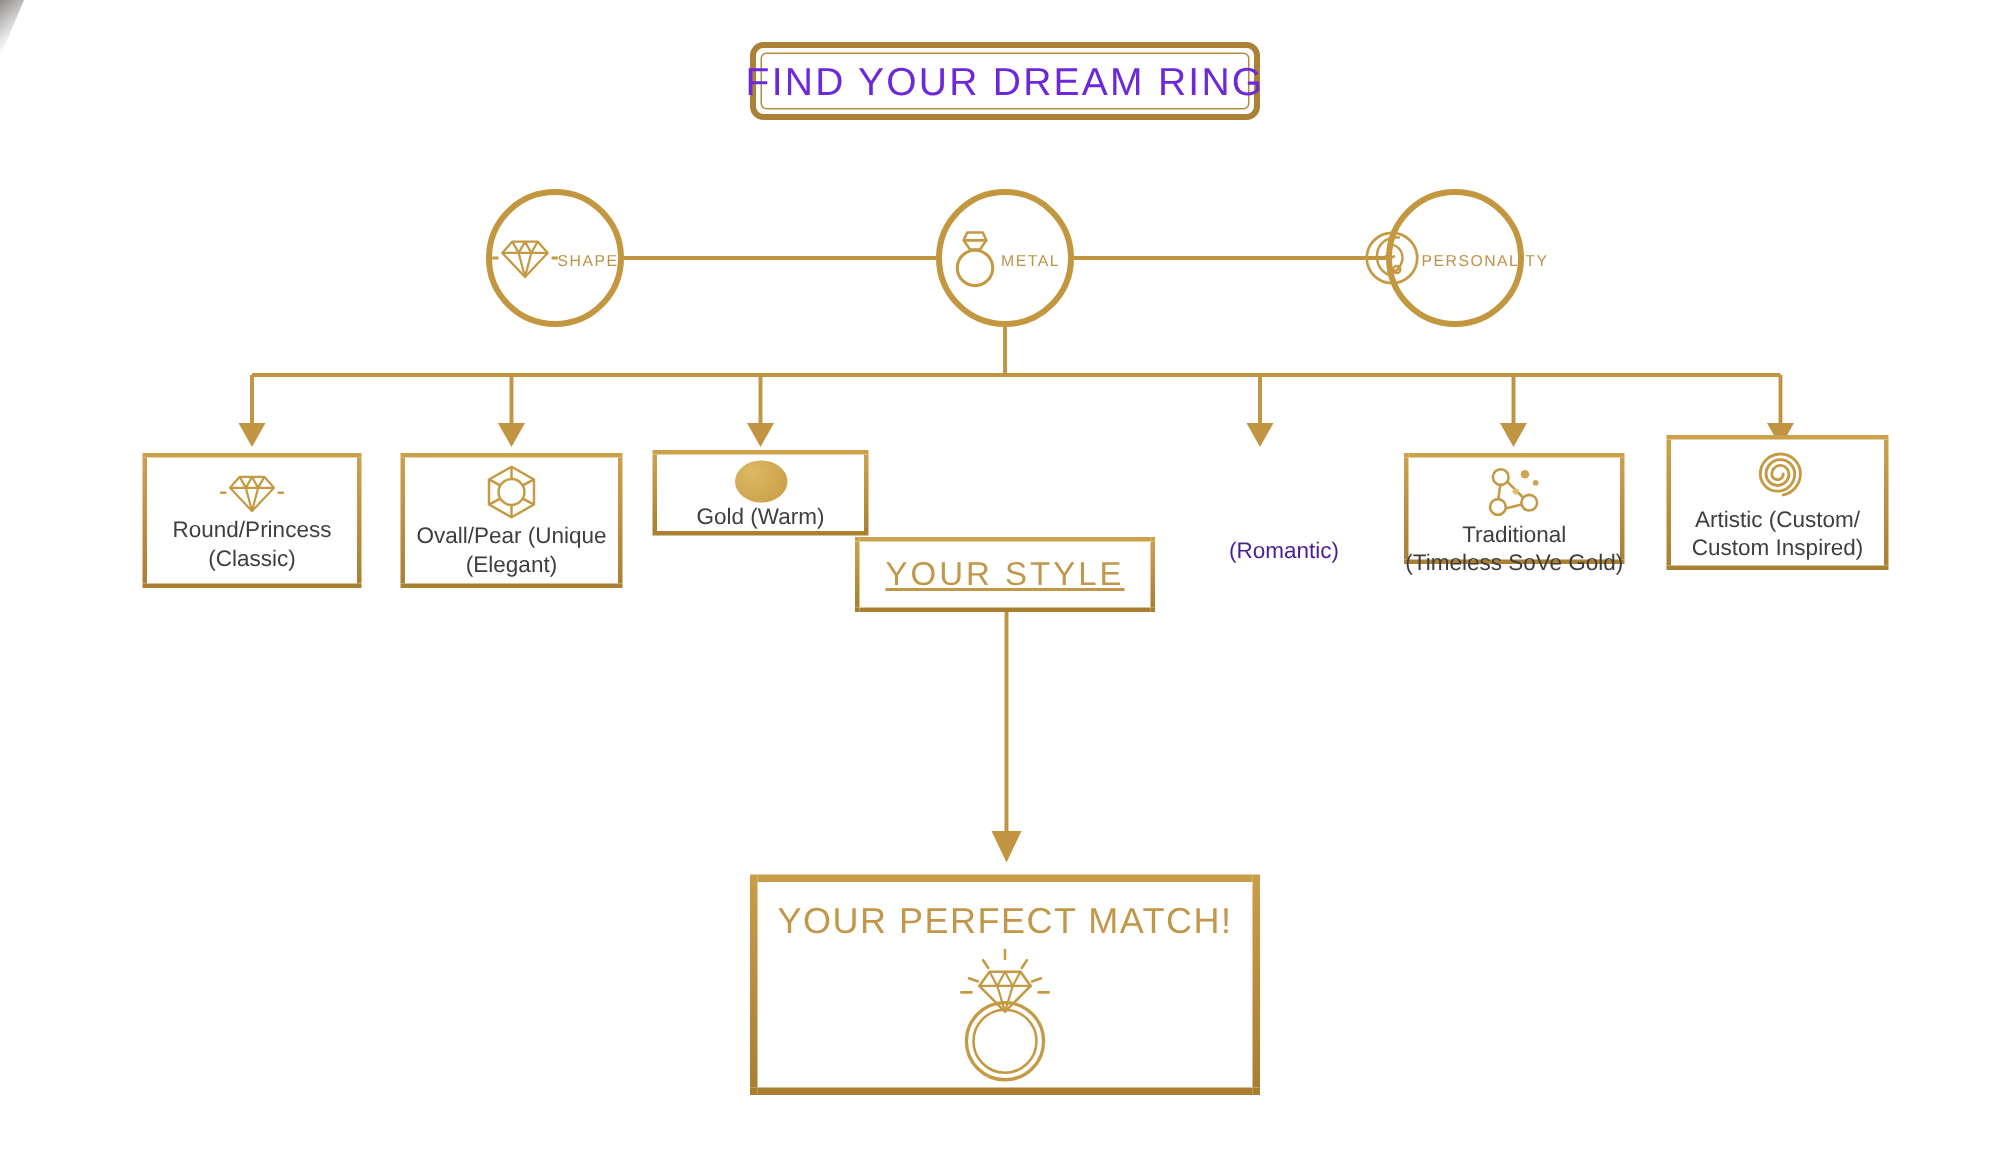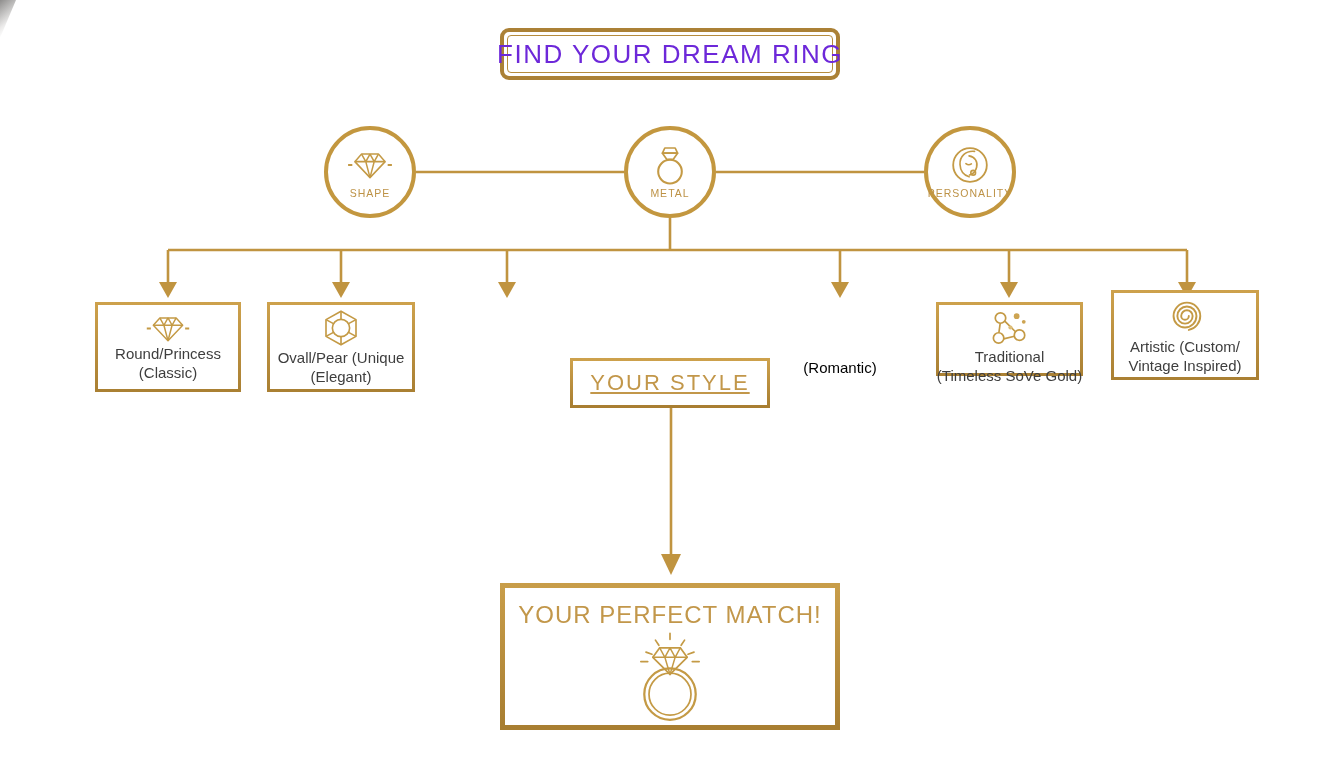--- a/index.html
+++ b/index.html
@@ -24,38 +24,38 @@
   .title-inner{
     width:100%;height:100%;box-sizing:border-box;border:1px solid #b68c3d;border-radius:4px;
     display:flex;align-items:center;justify-content:center;
   }
   .title-text{font-size:26px;color:#6d28d9;letter-spacing:1.5px;font-weight:400;white-space:nowrap;}
 
   
   .circle-node{
     position:absolute;width:92px;height:92px;box-sizing:border-box;border-radius:50%;
     border:4px solid #c3973f;background:#fff;
-    display:flex;flex-direction:column;align-items:center;justify-content:center;
+    display:flex;flex-direction:row;align-items:center;justify-content:center;
   }
   .circle-node .icn{height:38px;display:flex;align-items:center;justify-content:center;}
   .circle-label{font-size:10.5px;letter-spacing:1px;color:#bd9246;margin-top:3px;white-space:nowrap;}
 
   
   .opt-box{
     position:absolute;box-sizing:border-box;background:#fff;
     border:3px solid;border-image:linear-gradient(to bottom,#cda14c,#aa8033) 1;
     display:flex;flex-direction:column;align-items:center;
   }
   .opt-box .icn{margin-top:5px;display:flex;align-items:center;justify-content:center;}
   .opt-line{font-size:15px;color:#3e3e3e;line-height:19px;text-align:center;white-space:nowrap;}
   .swatch{width:35px;height:35px;border-radius:50%;margin-top:4px;}
   .swatch.gold{background:radial-gradient(circle at 35% 30%,#ddb967,#c79a3f);}
   .swatch.rose{background:radial-gradient(circle at 35% 28%,#dfc0b4,#b07b6c);}
   .floating-caption{
-    position:absolute;font-size:15px;color:#000000;text-align:center;white-space:nowrap;
+    position:absolute;font-size:15px;color:#4c1d95;text-align:center;white-space:nowrap;margin-left:16px;
   }
 
   
   .style-box{
     position:absolute;left:570px;top:358px;width:200px;height:50px;box-sizing:border-box;background:#fff;
     border:3px solid;border-image:linear-gradient(to bottom,#cda14c,#a87e31) 1;
     display:flex;align-items:center;justify-content:center;
   }
   .style-text{font-size:22px;color:#c2974a;letter-spacing:2px;white-space:nowrap;text-decoration:underline;}
 
@@ -158,20 +158,24 @@
       <svg class="icon" width="40" height="40" viewBox="0 0 44 44" fill="none" stroke="#c49a45" stroke-width="1.8" stroke-linejoin="round">
         <polygon points="22,3.5 38.5,12.8 38.5,31.2 22,40.5 5.5,31.2 5.5,12.8"></polygon>
         <circle cx="22" cy="22" r="9.5"></circle>
         <path d="M22,3.5 V12.5 M38.5,12.8 L30.3,17.2 M38.5,31.2 L30.3,26.8 M22,40.5 V31.5 M5.5,31.2 L13.7,26.8 M5.5,12.8 L13.7,17.2"></path>
       </svg>
     </span>
     <span class="opt-line">Ovall/Pear (Unique</span>
     <span class="opt-line">(Elegant)</span>
   </div>
 
+  <div class="opt-box" style="left:435px;top:300px;width:144px;height:57px;">
+    <span class="swatch gold"></span>
+    <span class="opt-line">Gold (Warm)</span>
+  </div>
 
   <div class="floating-caption" style="left:768px;top:359px;width:144px;">(Romantic)</div>
 
   <div class="opt-box" style="left:936px;top:302px;width:147px;height:74px;">
     <span class="icn" style="margin-top:4px;">
       <svg class="icon" width="44" height="38" viewBox="0 0 46 40" fill="none" stroke="#c49a45" stroke-width="1.8">
         <circle cx="13" cy="9.5" r="5.5"></circle>
         <circle cx="11" cy="30.5" r="5.5"></circle>
         <circle cx="33" cy="27.5" r="5.5"></circle>
         <path d="M12.7,15 L11.3,25 M17.5,12.7 L28.5,23.7 M16.4,31.5 L27.6,28.7"></path>
@@ -184,21 +188,21 @@
     <span class="opt-line">(Timeless SoVe Gold)</span>
   </div>
 
   <div class="opt-box" style="left:1111px;top:290px;width:148px;height:90px;align-items:center;">
     <span class="icn" style="margin-top:2px;">
       <svg class="icon" width="42" height="42" viewBox="0 0 44 44" fill="none" stroke="#c49a45" stroke-width="2" stroke-linecap="round">
         <path d="M26,22 a4,4 0 0,1 -8,0 a6,6 0 0,1 12,0 a8,8 0 0,1 -16,0 a10,10 0 0,1 20,0 a12,12 0 0,1 -24,0 a14,14 0 0,1 28,0 a15,15 0 0,1 -12,14.6"></path>
       </svg>
     </span>
     <span class="opt-line">Artistic (Custom/</span>
-    <span class="opt-line">Vintage Inspired)</span>
+    <span class="opt-line">Custom Inspired)</span>
   </div>
 
   <div class="style-box">
     <span class="style-text">YOUR STYLE</span>
   </div>
 
   <div class="result-box">
     <span class="result-text">YOUR PERFECT MATCH!</span>
     <span class="icn">
       <svg class="icon" width="88" height="96" viewBox="0 0 96 112" fill="none" stroke="#c49a45" stroke-linejoin="round" stroke-linecap="round">

